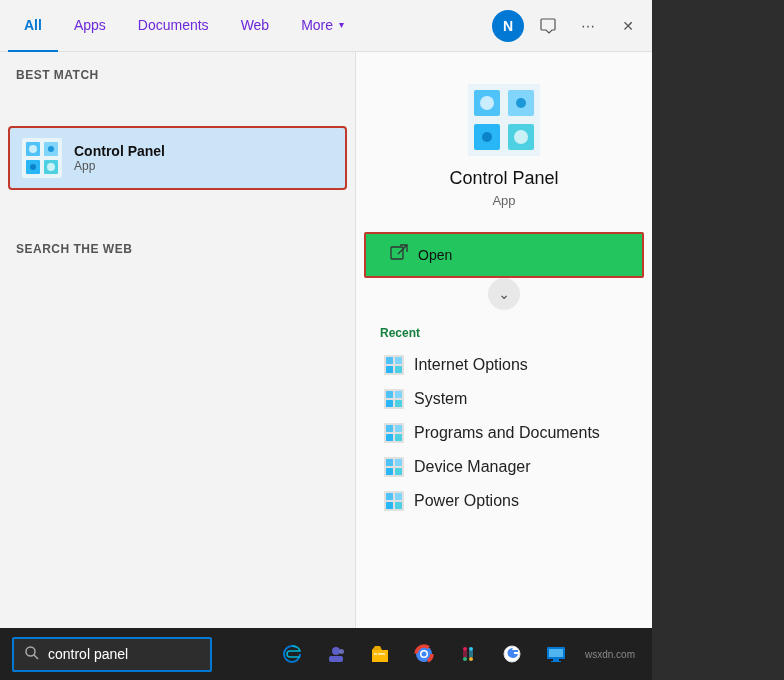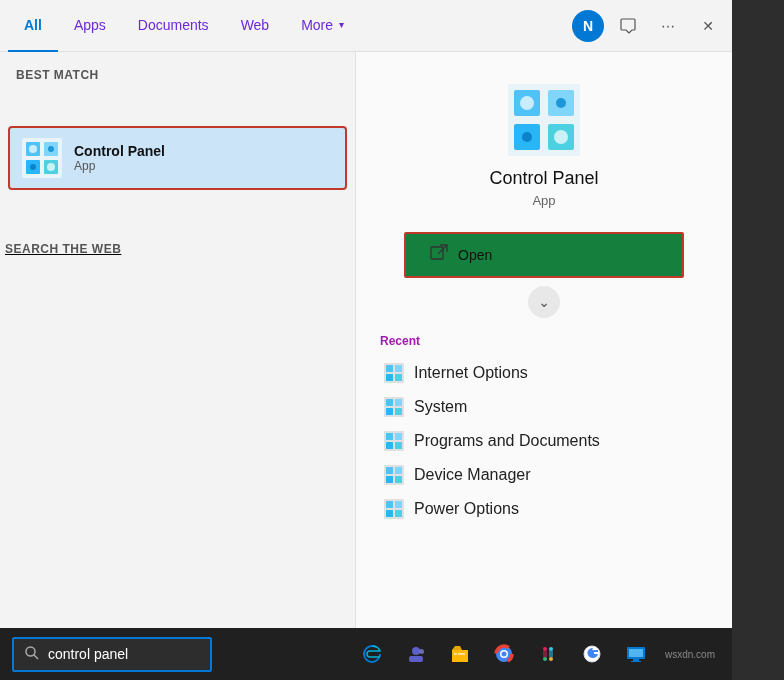--- a/index.html
+++ b/index.html
@@ -10,21 +10,21 @@
       background: #2d2d2d;
       overflow: hidden;
       position: relative;
     }
 
     
     .search-panel {
       position: absolute;
       top: 0;
       left: 0;
-      width: 732px;
+      width: 652px;
       height: 680px;
       display: flex;
       flex-direction: column;
     }
 
     
     .top-tabs {
       display: flex;
       align-items: center;
       background: #f3f3f3;
@@ -138,22 +138,21 @@
       font-size: 14px;
       font-weight: 600;
       color: #111;
     }
     .best-match-text .app-type {
       font-size: 12px;
       color: #555;
     }
 
     .web-search-section {
-      padding: 16px 16px 8px 5px;
-      text-decoration: underline;
+      padding: 16px 16px 8px 16px;
     }
 
     .web-search-item {
       display: flex;
       align-items: center;
       padding: 8px 12px;
       gap: 10px;
       cursor: pointer;
       border-radius: 4px;
     }
@@ -210,28 +209,27 @@
       font-size: 13px;
       color: #666;
       margin-bottom: 24px;
     }
 
     .open-button {
       display: flex;
       align-items: center;
       gap: 10px;
       padding: 10px 24px;
-      background: #15803d;
+      background: #22c55e;
       border: 2px solid #c0392b;
       border-radius: 2px;
       cursor: pointer;
       width: 280px;
       font-size: 14px;
       color: #111;
-      margin-bottom: 8px;
     }
 
     .open-icon {
       font-size: 16px;
       color: #333;
     }
 
     .expand-btn {
       width: 32px;
       height: 32px;
@@ -248,21 +246,21 @@
     }
 
     .recent-section {
       width: 100%;
       padding: 0 24px;
     }
 
     .recent-label {
       font-size: 12px;
       font-weight: 600;
-      color: #a21caf;
+      color: #15803d;
       margin-bottom: 8px;
       text-transform: capitalize;
       letter-spacing: 0;
     }
 
     .recent-item {
       display: flex;
       align-items: center;
       gap: 10px;
       padding: 7px 4px;

